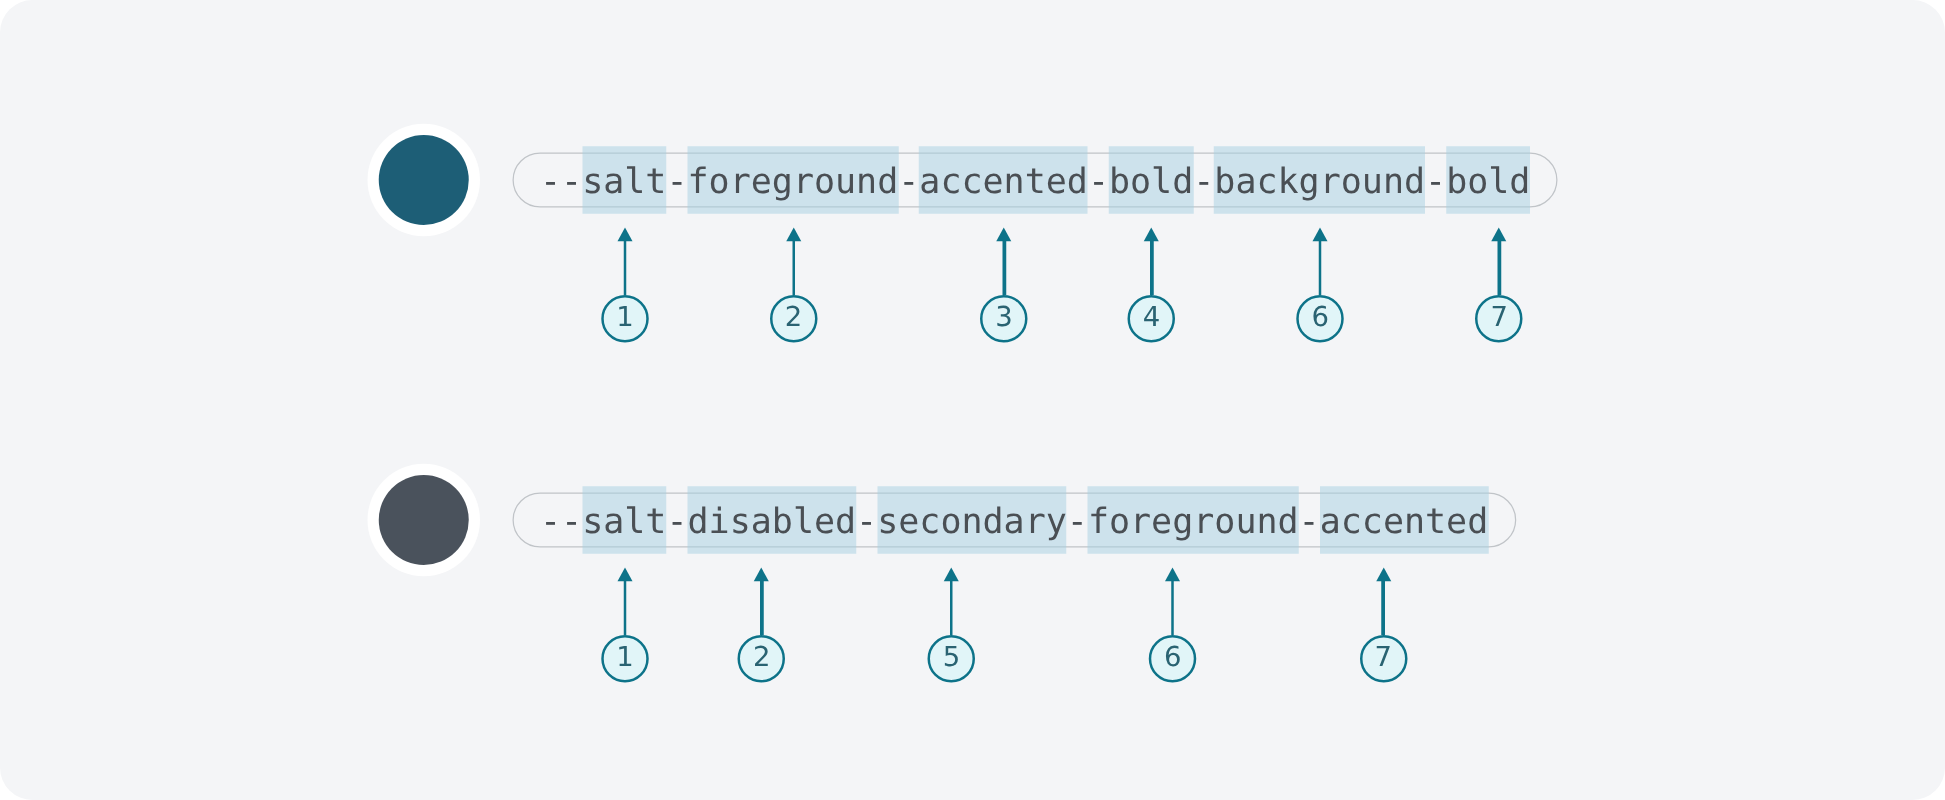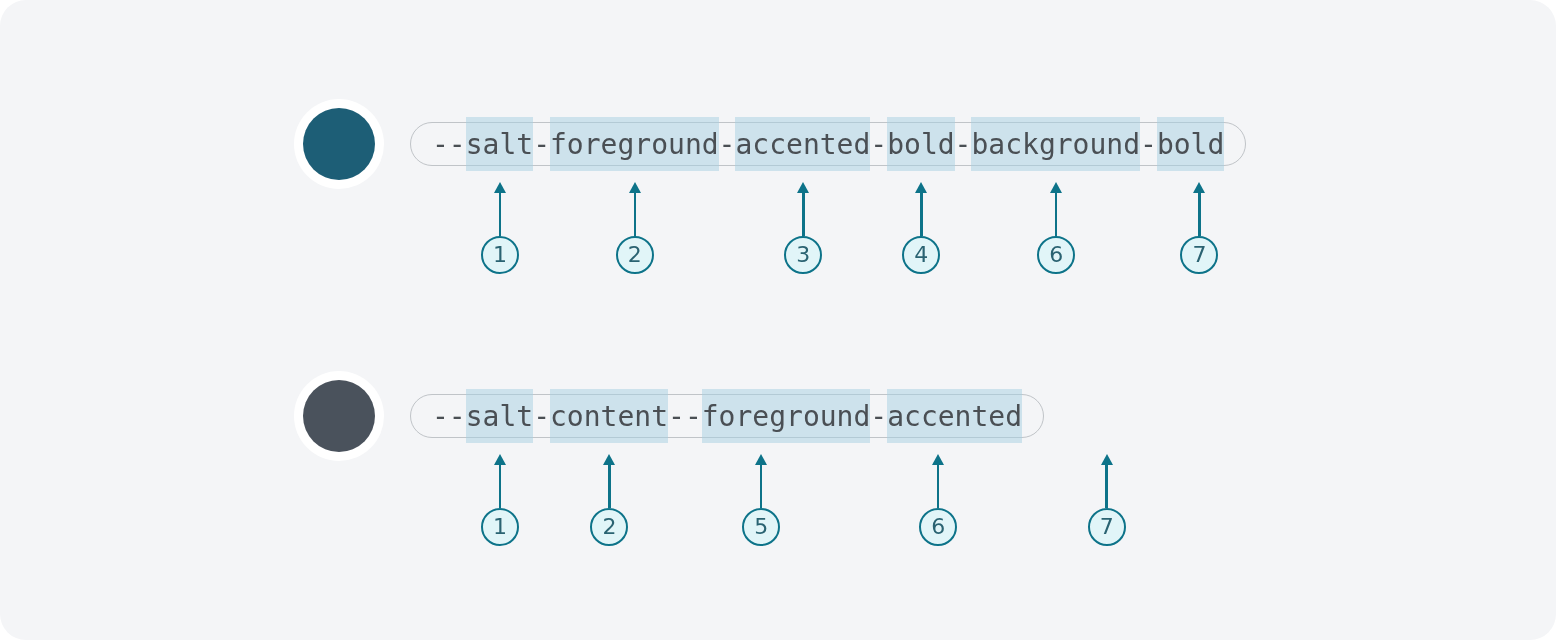--- a/index.html
+++ b/index.html
@@ -138,21 +138,21 @@
 </span>
         </div>
     </div>
   </div>
 
   <div class="row row-1">
     <div class="swatch-ring">
       <div class="swatch-core" style="background: rgb(74, 82, 92);"></div>
     </div>
     <div class="token-area">
-      <div class="pill"><span class="seg">--</span><span class="seg hl">salt</span><span class="seg">-</span><span class="seg hl">content</span><span class="seg">-</span><span class="seg">-</span><span class="seg hl">foreground</span><span class="seg">-</span><span class="seg hl">accented</span></div>
+      <div class="pill"><span class="seg">--</span><span class="seg hl">salt</span><span class="seg">-</span><span class="seg hl">disabled</span><span class="seg">-</span><span class="seg hl">secondary</span><span class="seg">-</span><span class="seg hl">foreground</span><span class="seg">-</span><span class="seg hl">accented</span></div>
       <div class="callouts">
           <span class="callout-seg" style="width: 2ch;"></span>
           <span class="callout-seg" style="width: 4ch;">
   <div class="callout">
     <div class="arrow-head"></div>
     <div class="arrow-line"></div>
     <div class="num-circle">1</div>
   </div>
 </span>
           <span class="callout-seg" style="width: 1ch;"></span>

